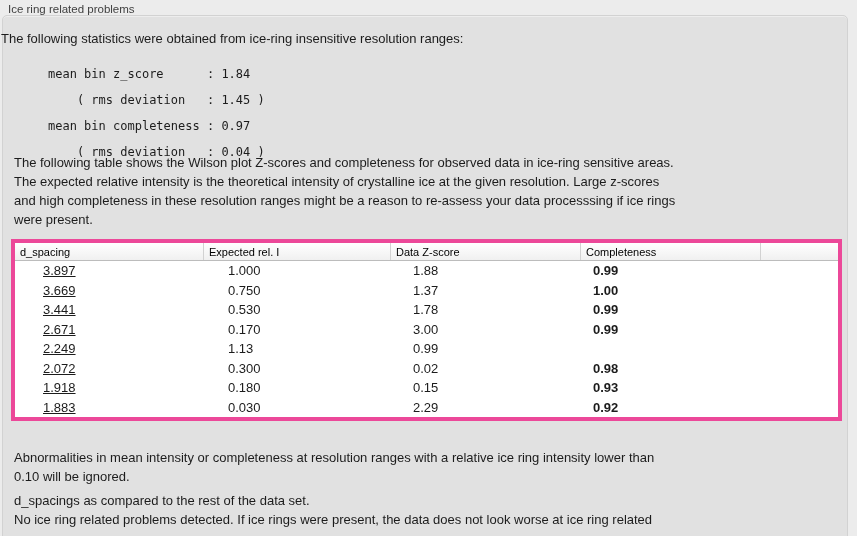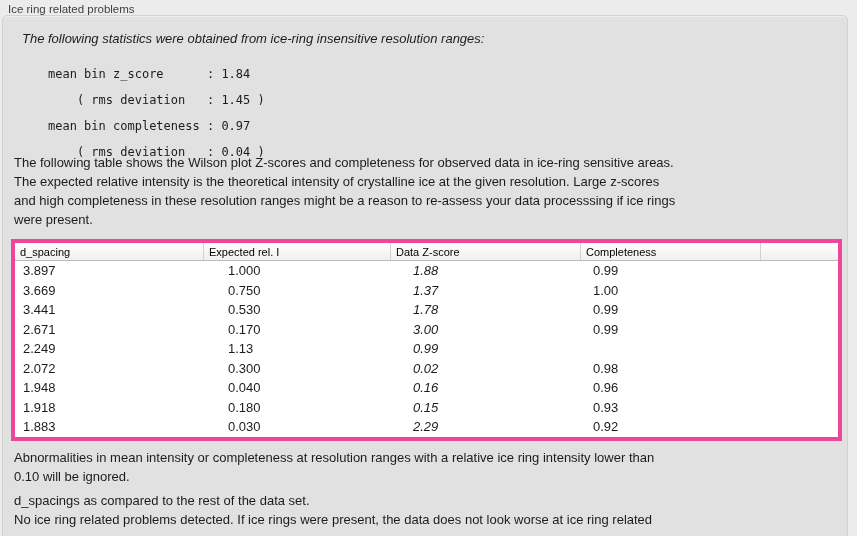--- a/index.html
+++ b/index.html
@@ -18,21 +18,21 @@
   .group-box {
     position: absolute; left: 2px; top: 15px;
     width: 844px; height: 560px;
     background: #e1e1e1;
     border: 1px solid #d2d2d2;
     border-radius: 5px;
     box-shadow: inset 0 1px 0 rgba(255,255,255,0.4);
   }
   .para { position: absolute; font-size: 13px; line-height: 19px; }
   .para div { white-space: pre; }
-  #intro { left: 22px; top: 29px; font-style: italic; }
+  #intro { left: 1px; top: 29px; }
   #stats-block {
     position: absolute; left: 48px; top: 57px;
     font-family: "DejaVu Sans Mono", monospace;
     font-size: 12px; line-height: 18px;
   }
   #stats-block div { white-space: pre; margin-top: 8px; }
   #table-desc { left: 14px; top: 153px; }
   #ignore-note { left: 14px; top: 448px; }
   #conclusion { left: 14px; top: 491px; }
 
@@ -59,24 +59,24 @@
   .trow {
     display: grid;
     grid-template-columns: 188px 187px 190px 180px 1fr;
     height: 19.5px;
   }
   .trow > div {
     font-size: 13px;
     display: flex; align-items: center;
     white-space: nowrap;
   }
-  .trow > div:nth-child(1) { padding-left: 8px; }
+  .trow > div:nth-child(1) { padding-left: 28px; text-decoration: underline; }
   .trow > div:nth-child(2) { padding-left: 25px; }
-  .trow > div:nth-child(3) { padding-left: 23px; font-style: italic; }
-  .trow > div:nth-child(4) { padding-left: 13px; }
+  .trow > div:nth-child(3) { padding-left: 23px; }
+  .trow > div:nth-child(4) { padding-left: 13px; font-weight: bold; }
 </style>
 </head>
 <body>
 
 <div>
 
   <div class="panel-label">Ice ring related problems</div>
 
   <div class="group-box"></div>
 
@@ -140,27 +140,20 @@
       <div></div>
     </div>
     <div class="trow">
       <div>2.072</div>
       <div>0.300</div>
       <div>0.02</div>
       <div>0.98</div>
       <div></div>
     </div>
     <div class="trow">
-      <div>1.948</div>
-      <div>0.040</div>
-      <div>0.16</div>
-      <div>0.96</div>
-      <div></div>
-    </div>
-    <div class="trow">
       <div>1.918</div>
       <div>0.180</div>
       <div>0.15</div>
       <div>0.93</div>
       <div></div>
     </div>
     <div class="trow">
       <div>1.883</div>
       <div>0.030</div>
       <div>2.29</div>

